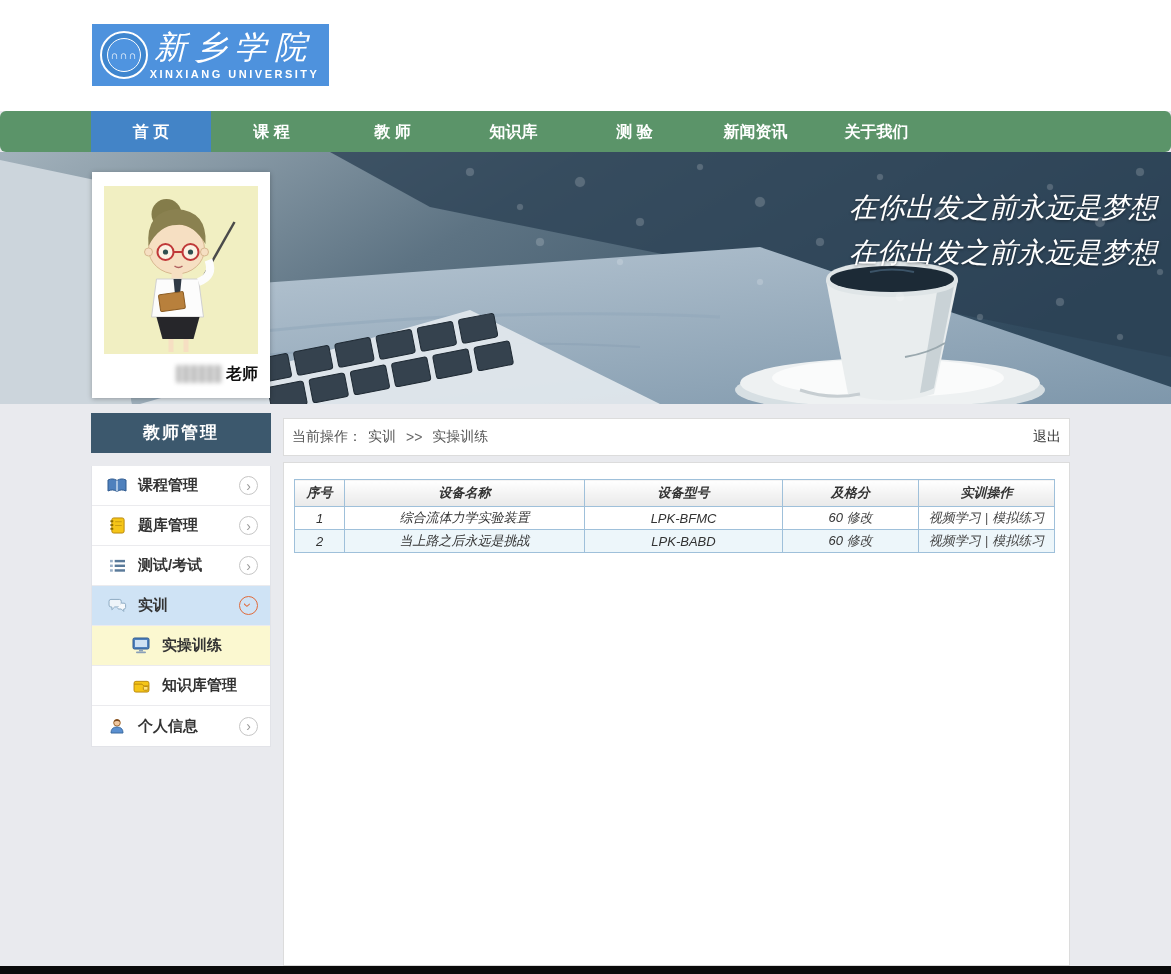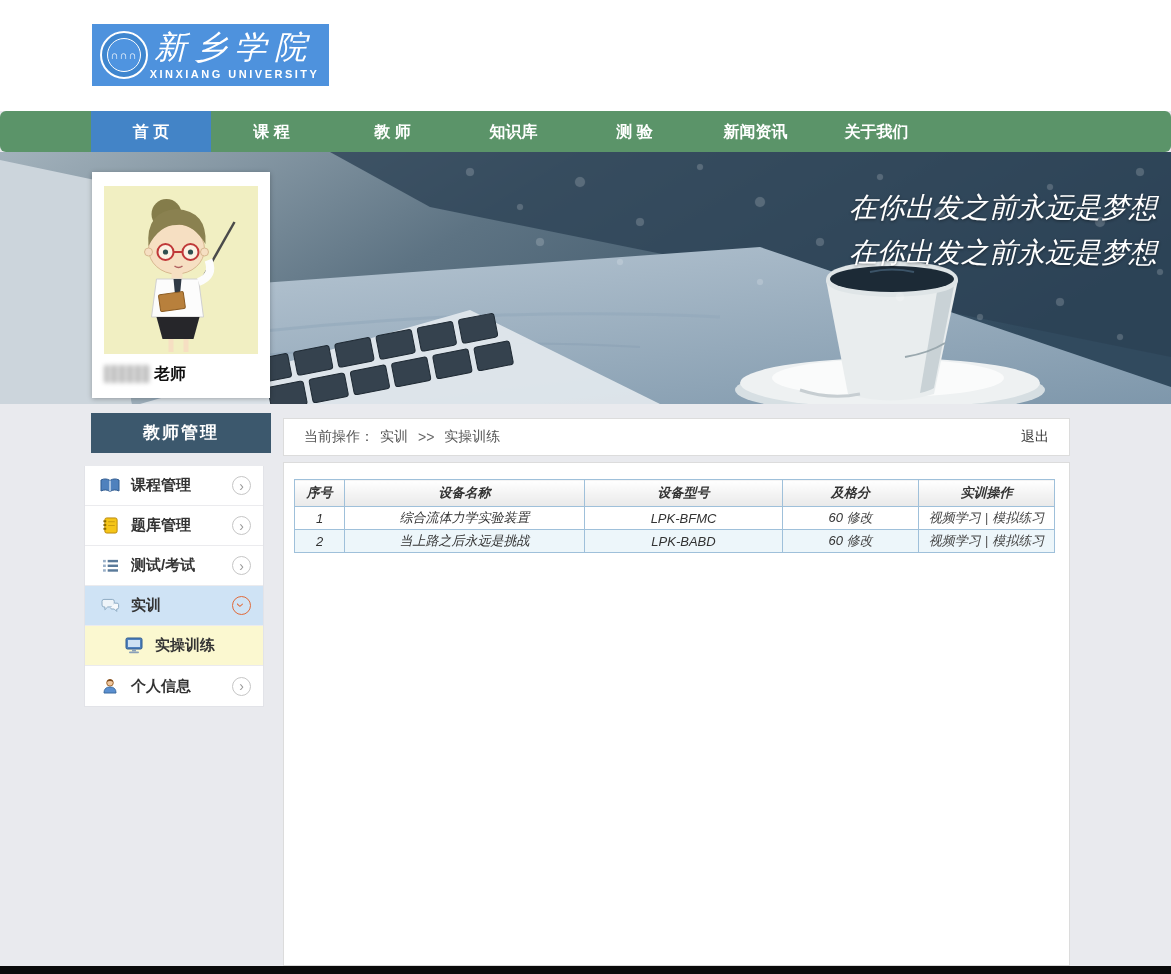--- a/index.html
+++ b/index.html
@@ -28,49 +28,49 @@
   .banner { height:252px; position:relative; overflow:hidden; }
   .banner-svg { position:absolute; left:0; top:0; width:1171px; height:252px; }
   .slogan { position:absolute; right:14px; top:34px; text-align:right; color:#ffffff;
             font-family:"DejaVu Serif","Liberation Serif",serif; font-style:italic;
             font-size:28px; line-height:1.6; text-shadow:0 1px 3px rgba(0,0,0,0.45); white-space:nowrap; }
 
   
   .avatar-card { position:absolute; left:92px; top:20px; width:178px; height:226px; background:#ffffff;
                  box-shadow:0 1px 5px rgba(0,0,0,0.28); padding:14px 12px 0 12px; }
   .avatar-img { width:154px; height:168px; background:#f1efc2; overflow:hidden; }
-  .name-row { height:40px; display:flex; align-items:center; justify-content:flex-start; gap:4px; }
+  .name-row { height:40px; display:flex; align-items:center; justify-content:flex-end; gap:4px; }
   .blur-box { width:46px; height:18px; background:repeating-linear-gradient(90deg,#bdbdbd 0 4px,#d8d8d8 4px 8px);
               filter:blur(2px); border-radius:2px; }
   .teacher-name { font-size:16px; font-weight:bold; color:#111; }
 
   
   .main { position:relative; height:562px; background:#e9eaee; }
 
   .side-head { position:absolute; left:91px; top:9px; width:180px; height:40px; background:#3c586d;
                color:#ffffff; font-size:17px; font-weight:bold; text-align:center; line-height:40px; letter-spacing:2px; }
-  .menu { position:absolute; left:84px; top:62px; width:180px; background:#ffffff; border:1px solid #e2e3e8; border-top:none; }
+  .menu { position:absolute; left:91px; top:62px; width:180px; background:#ffffff; border:1px solid #e2e3e8; border-top:none; }
   .menu-item { height:40px; display:flex; align-items:center; padding:0 12px 0 14px; border-bottom:1px solid #ebebee;
                cursor:pointer; background:#ffffff; }
   .menu-item:last-child { border-bottom:none; }
   .menu-item.active-parent { background:#cfe3f5; }
   .menu-item.sub { padding-left:38px; }
   .menu-item.sub.selected { background:#fbf8d0; }
   .mi-icon { width:22px; display:flex; align-items:center; justify-content:center; }
   .mi-label { font-size:15px; color:#333; margin-left:10px; font-weight:bold; }
   .menu-item.sub .mi-label { font-weight:bold; }
   .chev { margin-left:auto; width:19px; height:19px; border:1px solid #c6c6c6; border-radius:50%;
           display:flex; align-items:center; justify-content:center; color:#9a9a9a; font-size:14px; }
   .chev::after { content:"›"; line-height:1; }
   .chev.down { border-color:#e06a3a; color:#e06a3a; }
   .chev.down::after { transform:rotate(90deg) translateX(-1px); display:block; }
 
   
   .crumb-bar { position:absolute; left:283px; top:14px; width:787px; height:38px; background:#ffffff;
-               border:1px solid #dcdcdc; display:flex; align-items:center; padding:0 20px; font-size:14px; color:#555; }
+               border:1px solid #dcdcdc; display:flex; align-items:center; padding:0 8px; font-size:14px; color:#555; }
   .crumb-bar .sec { margin-left:6px; color:#555; }
   .crumb-bar .sep { margin:0 10px; color:#666; }
   .logout { margin-left:auto; color:#333; cursor:pointer; }
 
   .panel { position:absolute; left:283px; top:58px; width:787px; height:504px; background:#ffffff;
            border:1px solid #dcdcdc; padding:16px 17px 0 10px; }
   table.dev { border-collapse:collapse; width:760px; table-layout:fixed; font-size:13px; color:#333; }
   table.dev th, table.dev td { border:1px solid #9fc0da; text-align:center; overflow:hidden; white-space:nowrap;font-style:italic; }
   table.dev th { height:27px; font-weight:bold; background:linear-gradient(#ffffff,#e9e9e9); }
   table.dev td { height:23px; }
@@ -274,20 +274,30 @@
       <span class="mi-icon">
         <svg viewBox="0 0 18 17" width="18" height="17">
             <rect x="1" y="1" width="16" height="11" rx="1.5" fill="#4f81bd" stroke="#2f5a8f"></rect>
             <rect x="3" y="3" width="12" height="7" fill="#cfe2f3"></rect>
             <rect x="7" y="12" width="4" height="2.4" fill="#8aa0b8"></rect>
             <rect x="4" y="14.4" width="10" height="1.8" rx="0.9" fill="#8aa0b8"></rect>
           </svg>
       </span>
       <span class="mi-label">实操训练</span>
     </div>
+    <div class="menu-item sub">
+      <span class="mi-icon">
+        <svg viewBox="0 0 18 15" width="17" height="14">
+            <rect x="1" y="2.5" width="16" height="11.5" rx="2" fill="#f5c518" stroke="#b8860b"></rect>
+            <path d="M1 5.5 h8.5 l2 2 h5.5" fill="none" stroke="#b8860b"></path>
+            <rect x="11" y="8" width="5" height="4" rx="1" fill="#ffe27a" stroke="#b8860b"></rect>
+          </svg>
+      </span>
+      <span class="mi-label">知识库管理</span>
+    </div>
     <div class="menu-item">
       <span class="mi-icon">
         <svg viewBox="0 0 16 16" width="16" height="16">
             <circle cx="8" cy="4.8" r="3.3" fill="#f0c8a0" stroke="#a06830"></circle>
             <path d="M8 1.3 a3.4 3.4 0 0 1 3.3 2.5 q-3.3 -1.5 -6.6 0 a3.4 3.4 0 0 1 3.3 -2.5" fill="#7a4a20"></path>
             <path d="M2 15 q0 -6 6 -6 q6 0 6 6 z" fill="#5a8fd0" stroke="#3a6aa0"></path>
           </svg>
       </span>
       <span class="mi-label">个人信息</span>
       <span class="chev"></span>

